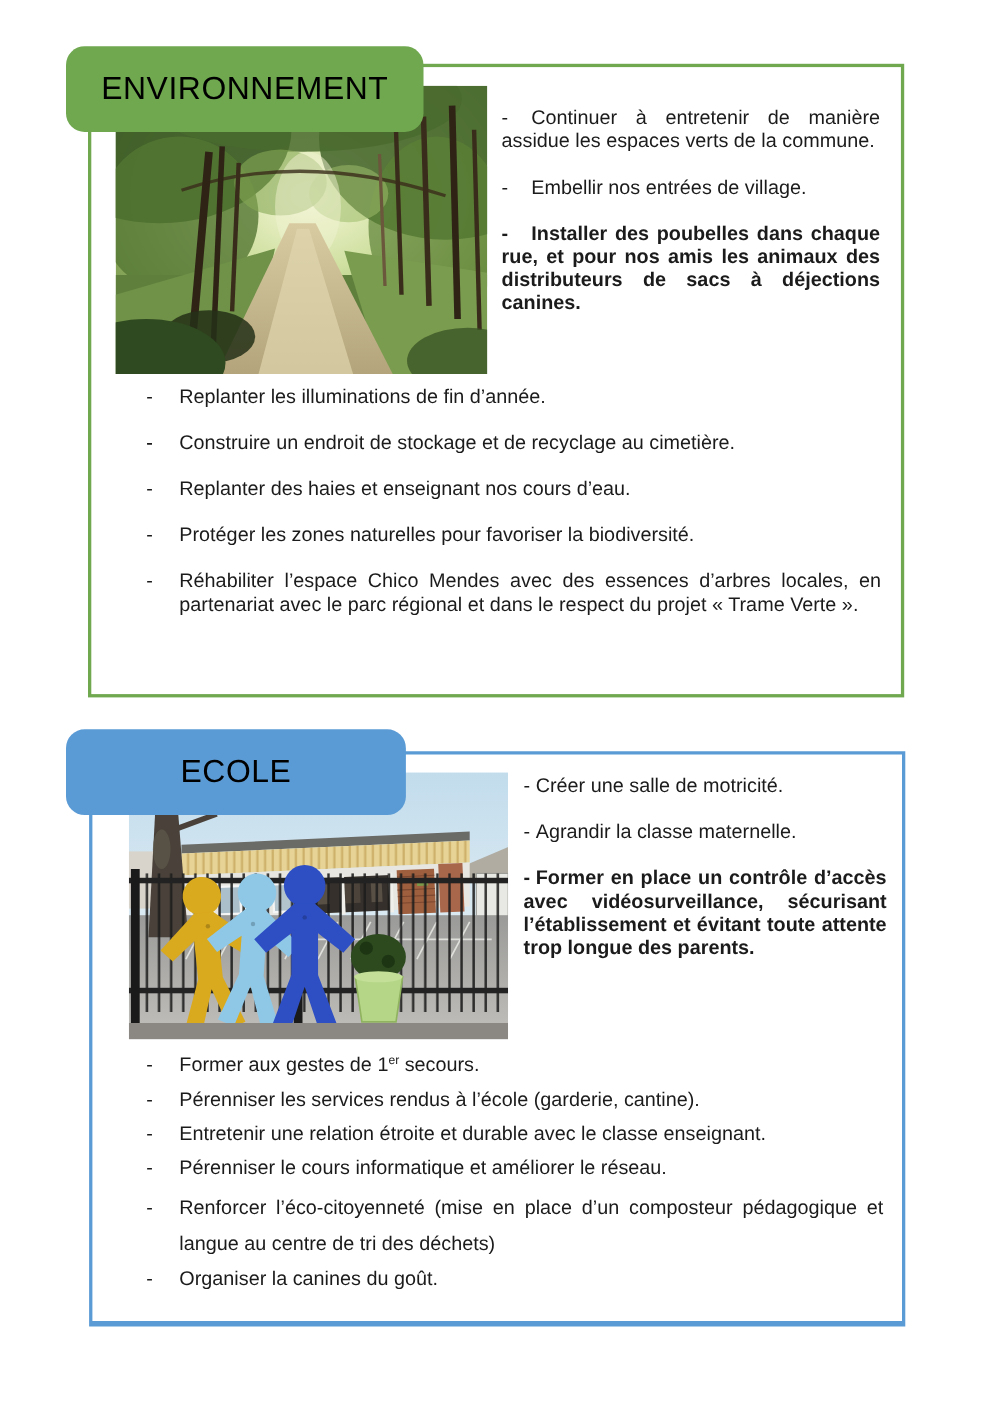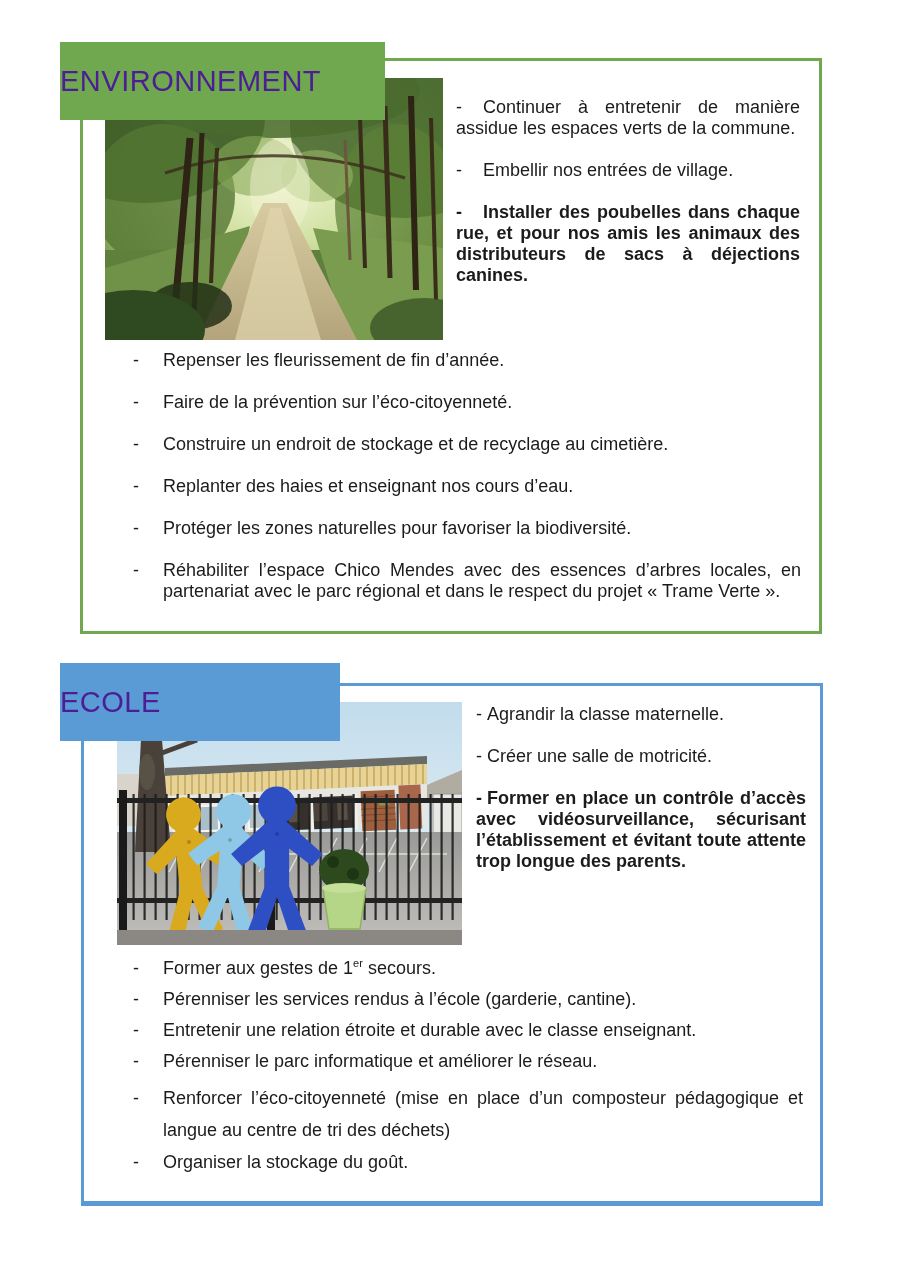--- a/index.html
+++ b/index.html
@@ -5,24 +5,24 @@
   html,body{margin:0;padding:0;background:#ffffff;}
   .page{position:relative;width:906px;height:1280px;background:#ffffff;overflow:hidden;
         font-family:"Liberation Sans","DejaVu Sans",sans-serif;color:#1b1b1b;}
 
   
   .frame{position:absolute;background:transparent;z-index:1;}
   .frame.green{left:80px;top:58px;width:736px;height:570px;border:3px solid #6FA84F;}
   .frame.blue{left:81px;top:683px;width:736px;height:515px;border:3px solid #5B9BD5;border-bottom-width:5px;}
 
   
-  .banner{position:absolute;z-index:4;color:#4c1d95;text-align:left;font-size:29px;
-          letter-spacing:0.5px;font-weight:400;}
+  .banner{position:absolute;z-index:4;color:#000000;text-align:center;font-size:29px;
+          letter-spacing:0.5px;font-weight:400;border-radius:17px;}
   .banner.green{left:60px;top:42px;width:325px;height:78px;line-height:78px;background:#6FA84F;}
-  .banner.blue{left:60px;top:663px;width:280px;height:78px;line-height:78px;background:#5B9BD5;}
+  .banner.blue{left:60px;top:663px;width:309px;height:78px;line-height:78px;background:#5B9BD5;}
 
   
   .photo{position:absolute;z-index:2;overflow:hidden;}
   .photo svg{display:block;}
   .photo-forest{left:105px;top:78px;width:338px;height:262px;}
   .photo-school{left:117px;top:702px;width:345px;height:243px;}
 
   
   .rcol{position:absolute;z-index:3;font-size:18px;line-height:21px;}
   .rcol-env{left:456px;top:97px;width:344px;}
@@ -97,22 +97,22 @@
     </svg>
   </div>
 
   <div class="rcol rcol-env">
     <p class="jitem"><span class="dash">-</span><span class="gap-wide"></span><span>Continuer à entretenir de manière assidue les espaces verts de la commune.</span></p>
     <p class="jitem"><span class="dash">-</span><span class="gap-wide"></span><span>Embellir nos entrées de village.</span></p>
     <p class="jitem"><span class="dash">-</span><span class="gap-wide"></span><span>Installer des poubelles dans chaque rue, et pour nos amis les animaux des distributeurs de sacs à déjections canines.</span></p>
   </div>
 
   <div class="blist blist-env">
-    <div class="brow"><span class="bdash">-</span><span>Repenser les fleurissement de fin d’année.</span></div>
-    <div class="brow"><span class="bdash">-</span><span>Faire de la prévention sur l’éco-citoyenneté.</span></div>
+    <div class="brow"><span class="bdash">-</span><span>Replanter les illuminations de fin d’année.</span></div>
+    <div class="brow"><span class="bdash">-</span></div>
     <div class="brow"><span class="bdash">-</span><span>Construire un endroit de stockage et de recyclage au cimetière.</span></div>
     <div class="brow"><span class="bdash">-</span><span>Replanter des haies et enseignant nos cours d’eau.</span></div>
     <div class="brow"><span class="bdash">-</span><span>Protéger les zones naturelles pour favoriser la biodiversité.</span></div>
     <div class="brow"><span class="bdash">-</span><span>Réhabiliter l’espace Chico Mendes avec des essences d’arbres locales, en partenariat avec le parc régional et dans le respect du projet « Trame Verte ».</span></div>
   </div>
 
   <div class="frame blue"></div>
 
   <div class="banner blue">
     <span>ECOLE</span>
@@ -211,27 +211,27 @@
       <use href="#kid" fill="#8ec8e6" transform="translate(113,162) scale(1.25) rotate(4)"></use>
       <use href="#kid" fill="#2e4fc4" transform="translate(160,160) scale(1.35)"></use>
       <circle cx="72" cy="140" r="2" fill="#00000033"></circle>
       <circle cx="113" cy="138" r="2" fill="#00000033"></circle>
       <circle cx="160" cy="132" r="2" fill="#00000033"></circle>
       <rect y="228" width="345" height="15" fill="#8b8884"></rect>
     </svg>
   </div>
 
   <div class="rcol rcol-eco">
+    <p class="jitem"><span class="dash">-</span><span class="gap-narrow"></span><span>Créer une salle de motricité.</span></p>
     <p class="jitem"><span class="dash">-</span><span class="gap-narrow"></span><span>Agrandir la classe maternelle.</span></p>
-    <p class="jitem"><span class="dash">-</span><span class="gap-narrow"></span><span>Créer une salle de motricité.</span></p>
     <p class="jitem"><span class="dash">-</span><span class="gap-narrow"></span><span>Former en place un contrôle d’accès avec vidéosurveillance, sécurisant l’établissement et évitant toute attente trop longue des parents.</span></p>
   </div>
 
   <div class="blist blist-eco">
     <div class="brow"><span class="bdash">-</span><span>Former aux gestes de 1</span><sup>er</sup><span> secours.</span></div>
     <div class="brow"><span class="bdash">-</span><span>Pérenniser les services rendus à l’école (garderie, cantine).</span></div>
     <div class="brow"><span class="bdash">-</span><span>Entretenir une relation étroite et durable avec le classe enseignant.</span></div>
-    <div class="brow"><span class="bdash">-</span><span>Pérenniser le parc informatique et améliorer le réseau.</span></div>
+    <div class="brow"><span class="bdash">-</span><span>Pérenniser le cours informatique et améliorer le réseau.</span></div>
     <div class="brow loose"><span class="bdash">-</span><span>Renforcer l’éco-citoyenneté (mise en place d’un composteur pédagogique et langue au centre de tri des déchets)</span></div>
-    <div class="brow"><span class="bdash">-</span><span>Organiser la stockage du goût.</span></div>
+    <div class="brow"><span class="bdash">-</span><span>Organiser la canines du goût.</span></div>
   </div>
 
 </div>
 
 </body></html>

